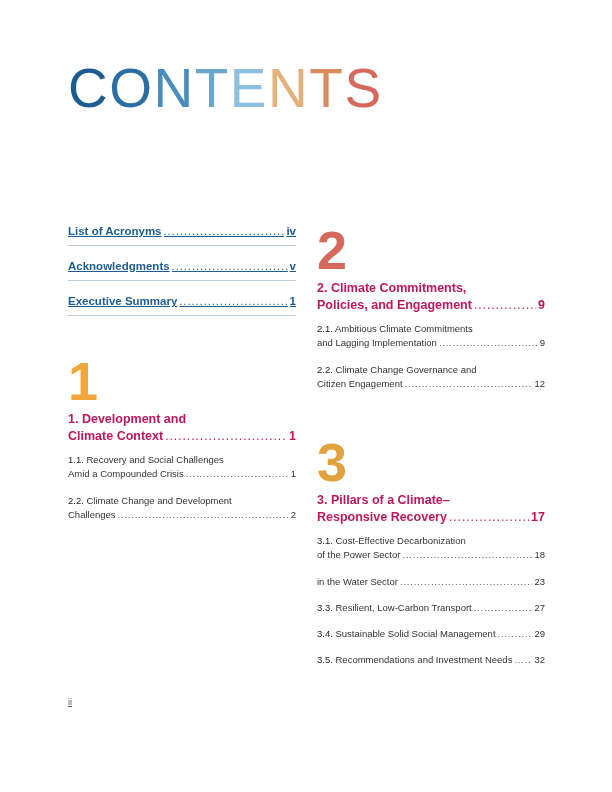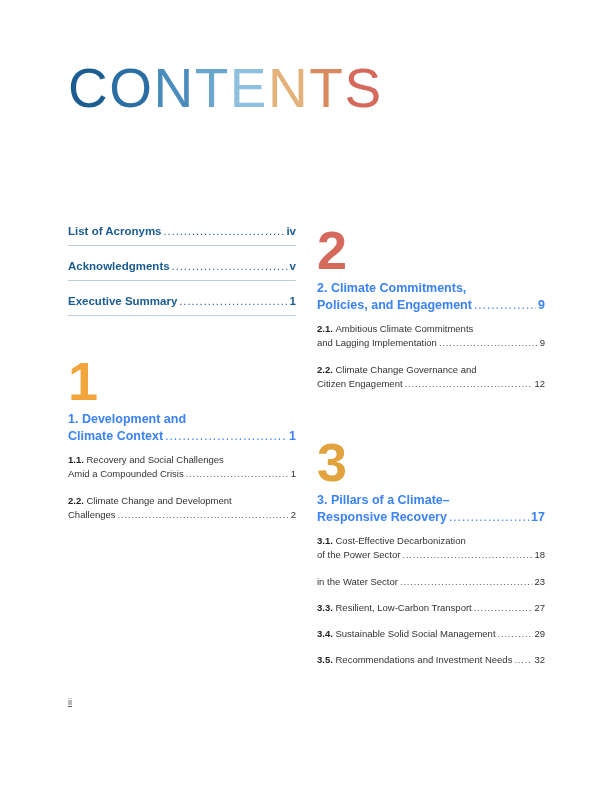--- a/index.html
+++ b/index.html
@@ -53,20 +53,21 @@
   
   .front-entry {
     display: flex;
     align-items: center;
     font-size: 11.5px;
     color: #1b5c93;
     font-weight: bold;
     margin-bottom: 18px;
     white-space: nowrap;
     border-bottom: 0;
+    text-decoration: underline;
   }
   .front-entry .label { flex: 0 0 auto; }
   .front-entry .dots {
     flex: 1 1 auto;
     overflow: hidden;
     white-space: nowrap;
     color: #1b5c93;
     font-weight: normal;
     letter-spacing: 1px;
     margin: 0 2px;
@@ -85,21 +86,21 @@
     font-size: 54px;
     font-weight: bold;
     line-height: 0.95;
     margin-bottom: 4px;
     font-family: "Liberation Sans", sans-serif;
   }
 
   .chap-title {
     font-size: 12.5px;
     font-weight: bold;
-    color: #3b82f6;
+    color: #be185d;
     line-height: 1.35;
     margin-bottom: 8px;
   }
   .chap-title .tline {
     display: flex;
     align-items: baseline;
     white-space: nowrap;
   }
   .chap-title .dots {
     flex: 1 1 auto;
@@ -113,21 +114,21 @@
   .chap-title .pg { flex: 0 0 auto; }
 
   
   .sub-entry {
     font-size: 9.5px;
     color: #333333;
     line-height: 1.5;
     margin-bottom: 12px;
   }
   .sub-entry .num {
-    font-weight: bold;
+    font-weight: normal;
     color: #222222;
   }
   .sub-entry .lastline {
     display: flex;
     align-items: baseline;
     white-space: nowrap;
   }
   .sub-entry .dots {
     flex: 1 1 auto;
     overflow: hidden;

